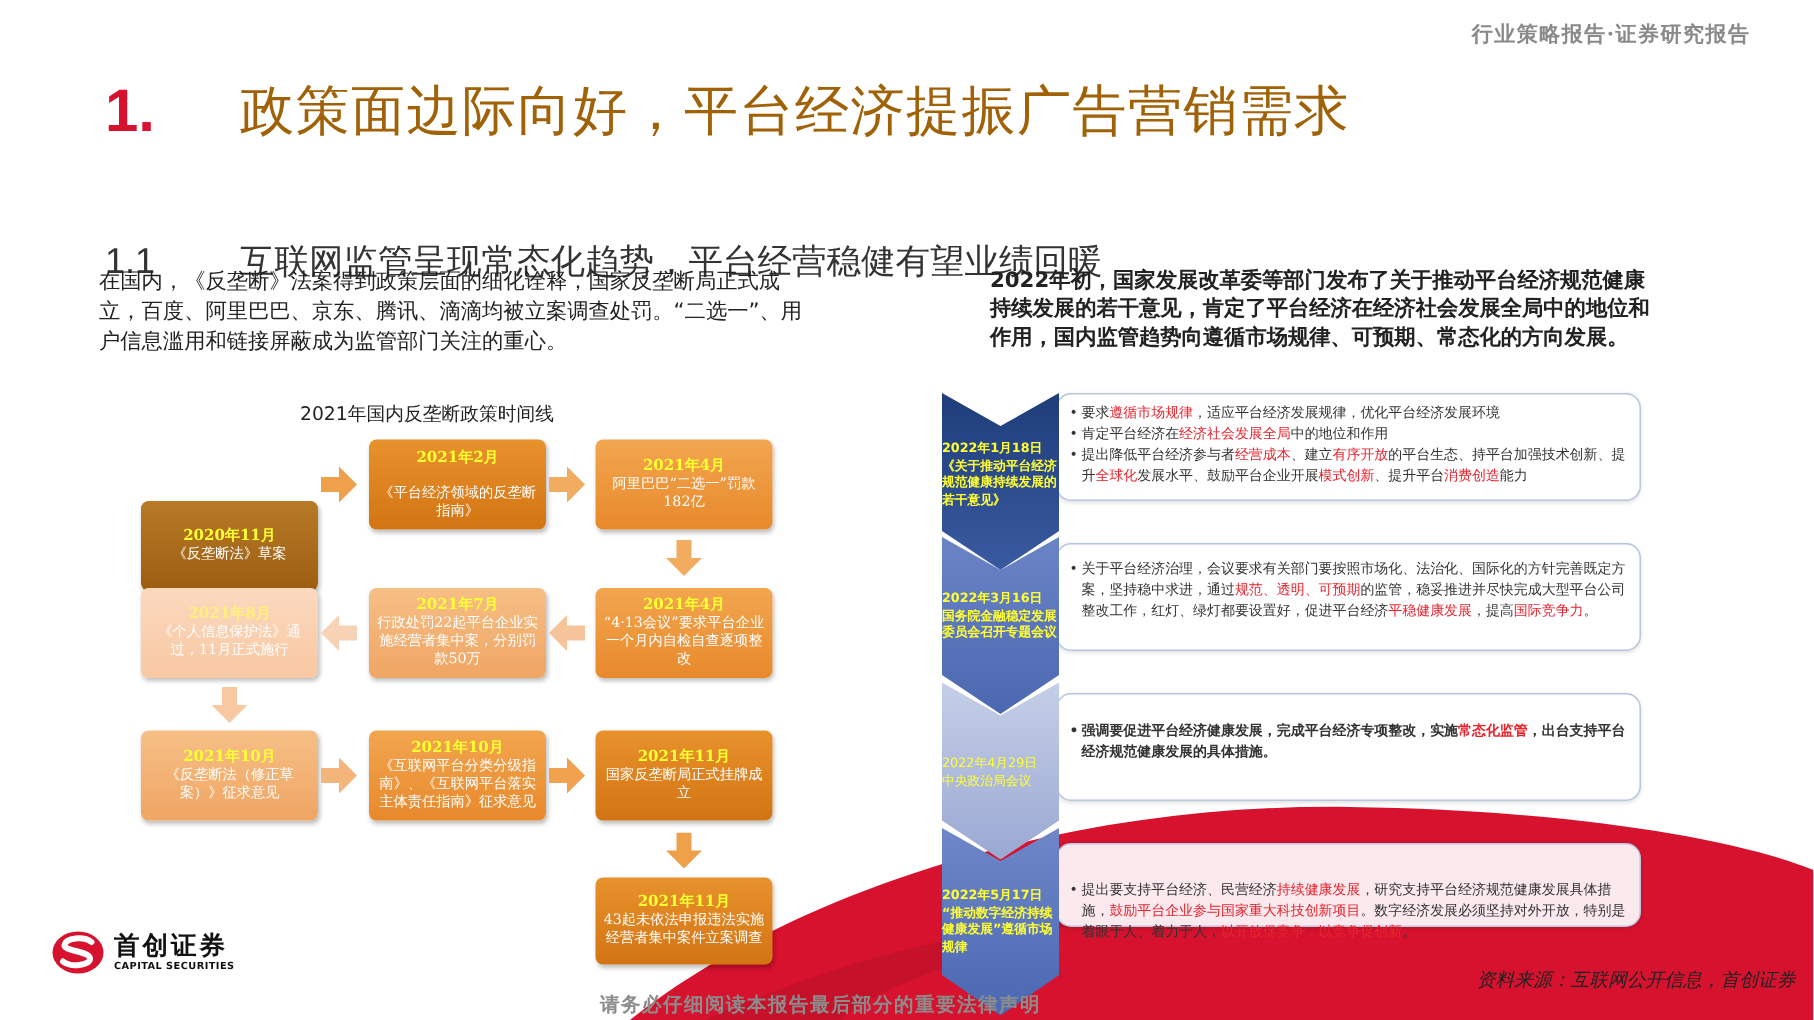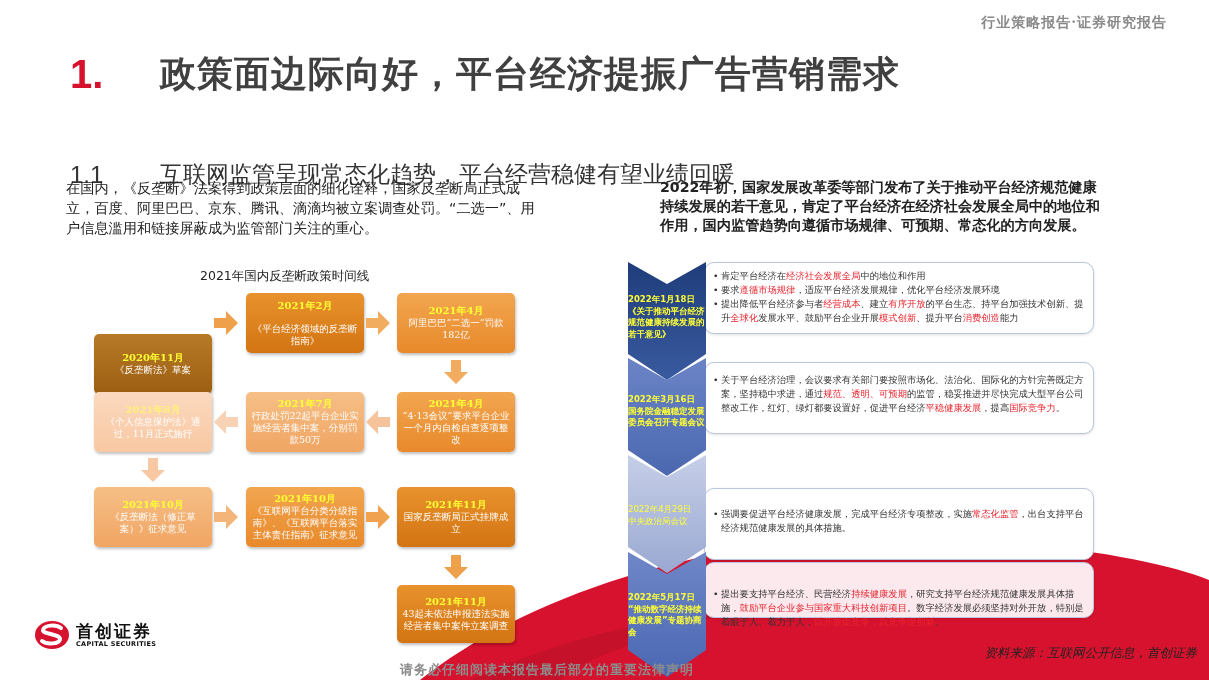--- a/index.html
+++ b/index.html
@@ -5,21 +5,21 @@
   * { box-sizing: border-box; margin: 0; padding: 0; }
   html, body { width: 1209px; height: 680px; overflow: hidden; background: #ffffff; }
   body { position: relative; font-family: "DejaVu Sans", "Liberation Sans", sans-serif; color: #222; }
 
   .swoosh { position: absolute; left: 0; top: 0; width: 1209px; height: 680px; z-index: 0; pointer-events: none; }
 
   .header-tag { position: absolute; right: 42px; top: 14px; font-family: "DejaVu Serif", serif; font-size: 14px; font-weight: bold; color: #8a8a8a; letter-spacing: 1px; z-index: 2; }
 
   .title-row { position: absolute; left: 70px; top: 50px; z-index: 2; display: flex; align-items: center; }
   .title-num { font-family: "Liberation Sans", sans-serif; font-weight: bold; font-size: 40px; color: #d7122e; width: 90px; }
-  .title-text { font-family: "DejaVu Sans", sans-serif; font-weight: bold; font-size: 36px; color: #404040; letter-spacing: 1px; }
+  .title-text { font-family: "DejaVu Sans", sans-serif; font-weight: normal; font-size: 36px; color: #a16207; letter-spacing: 1px; }
 
   .subtitle-row { position: absolute; left: 70px; top: 118px; z-index: 2; display: flex; align-items: center; margin-top: 41px; }
   .subtitle-num { font-family: "Liberation Sans", sans-serif; font-size: 24px; color: #333; width: 90px; }
   .subtitle-text { font-family: "DejaVu Sans", sans-serif; font-size: 23px; color: #333; }
 
   .left-para { position: absolute; left: 66px; top: 178px; width: 480px; font-size: 14.2px; line-height: 20px; color: #222; z-index: 2; }
   .left-para .lead { font-weight: bold; padding-left: 30px; display: block; }
 
   .timeline-title { position: absolute; left: 200px; top: 268px; font-size: 12.5px; color: #222; z-index: 2; }
 
@@ -204,36 +204,36 @@
 <div class="chev-text" style="top:394px;">
   <div>2022年3月16日</div>
   <div>国务院金融稳定发展委员会召开专题会议</div>
 </div>
 <div class="chev-text" style="top:504px; font-weight:normal;">
   <div>2022年4月29日</div>
   <div>中央政治局会议</div>
 </div>
 <div class="chev-text" style="top:592px;">
   <div>2022年5月17日</div>
-  <div>“推动数字经济持续健康发展”专题协商会</div>
+  <div>“推动数字经济持续健康发展”遵循市场规律</div>
 </div>
 
 <div class="card" style="top:262px; height:72px;">
   <ul class="bullets">
+      <li><span>要求</span><span class="hl">遵循市场规律</span><span>，适应平台经济发展规律，优化平台经济发展环境</span></li>
       <li><span>肯定平台经济在</span><span class="hl">经济社会发展全局</span><span>中的地位和作用</span></li>
-      <li><span>要求</span><span class="hl">遵循市场规律</span><span>，适应平台经济发展规律，优化平台经济发展环境</span></li>
       <li><span>提出降低平台经济参与者</span><span class="hl">经营成本</span><span>、建立</span><span class="hl">有序开放</span><span>的平台生态、持平台加强技术创新、提升</span><span class="hl">全球化</span><span>发展水平、鼓励平台企业开展</span><span class="hl">模式创新</span><span>、提升平台</span><span class="hl">消费创造</span><span>能力</span></li>
     </ul>
 </div>
 <div class="card" style="top:362px; height:72px; padding-top:10px;">
   <ul class="bullets">
       <li><span>关于平台经济治理，会议要求有关部门要按照市场化、法治化、国际化的方针完善既定方案，坚持稳中求进，通过</span><span class="hl">规范、透明、可预期</span><span>的监管，稳妥推进并尽快完成大型平台公司整改工作，红灯、绿灯都要设置好，促进平台经济</span><span class="hl">平稳健康发展</span><span>，提高</span><span class="hl">国际竞争力</span><span>。</span></li>
     </ul>
 </div>
-<div class="card" style="top:488px; height:72px; padding-top:18px;">
+<div class="card" style="top:462px; height:72px; padding-top:18px;font-weight:bold;">
   <ul class="bullets">
       <li><span>强调要促进平台经济健康发展，完成平台经济专项整改，实施</span><span class="hl">常态化监管</span><span>，出台支持平台经济规范健康发展的具体措施。</span></li>
     </ul>
 </div>
 <div class="card pink" style="top:562px; height:56px; padding-top:24px;">
   <ul class="bullets">
       <li><span>提出要支持平台经济、民营经济</span><span class="hl">持续健康发展</span><span>，研究支持平台经济规范健康发展具体措施，</span><span class="hl">鼓励平台企业参与国家重大科技创新项目</span><span>。数字经济发展必须坚持对外开放，特别是着眼于人、着力于人，</span><span class="hl">以开放促竞争，以竞争促创新</span><span>。</span></li>
     </ul>
 </div>
 

